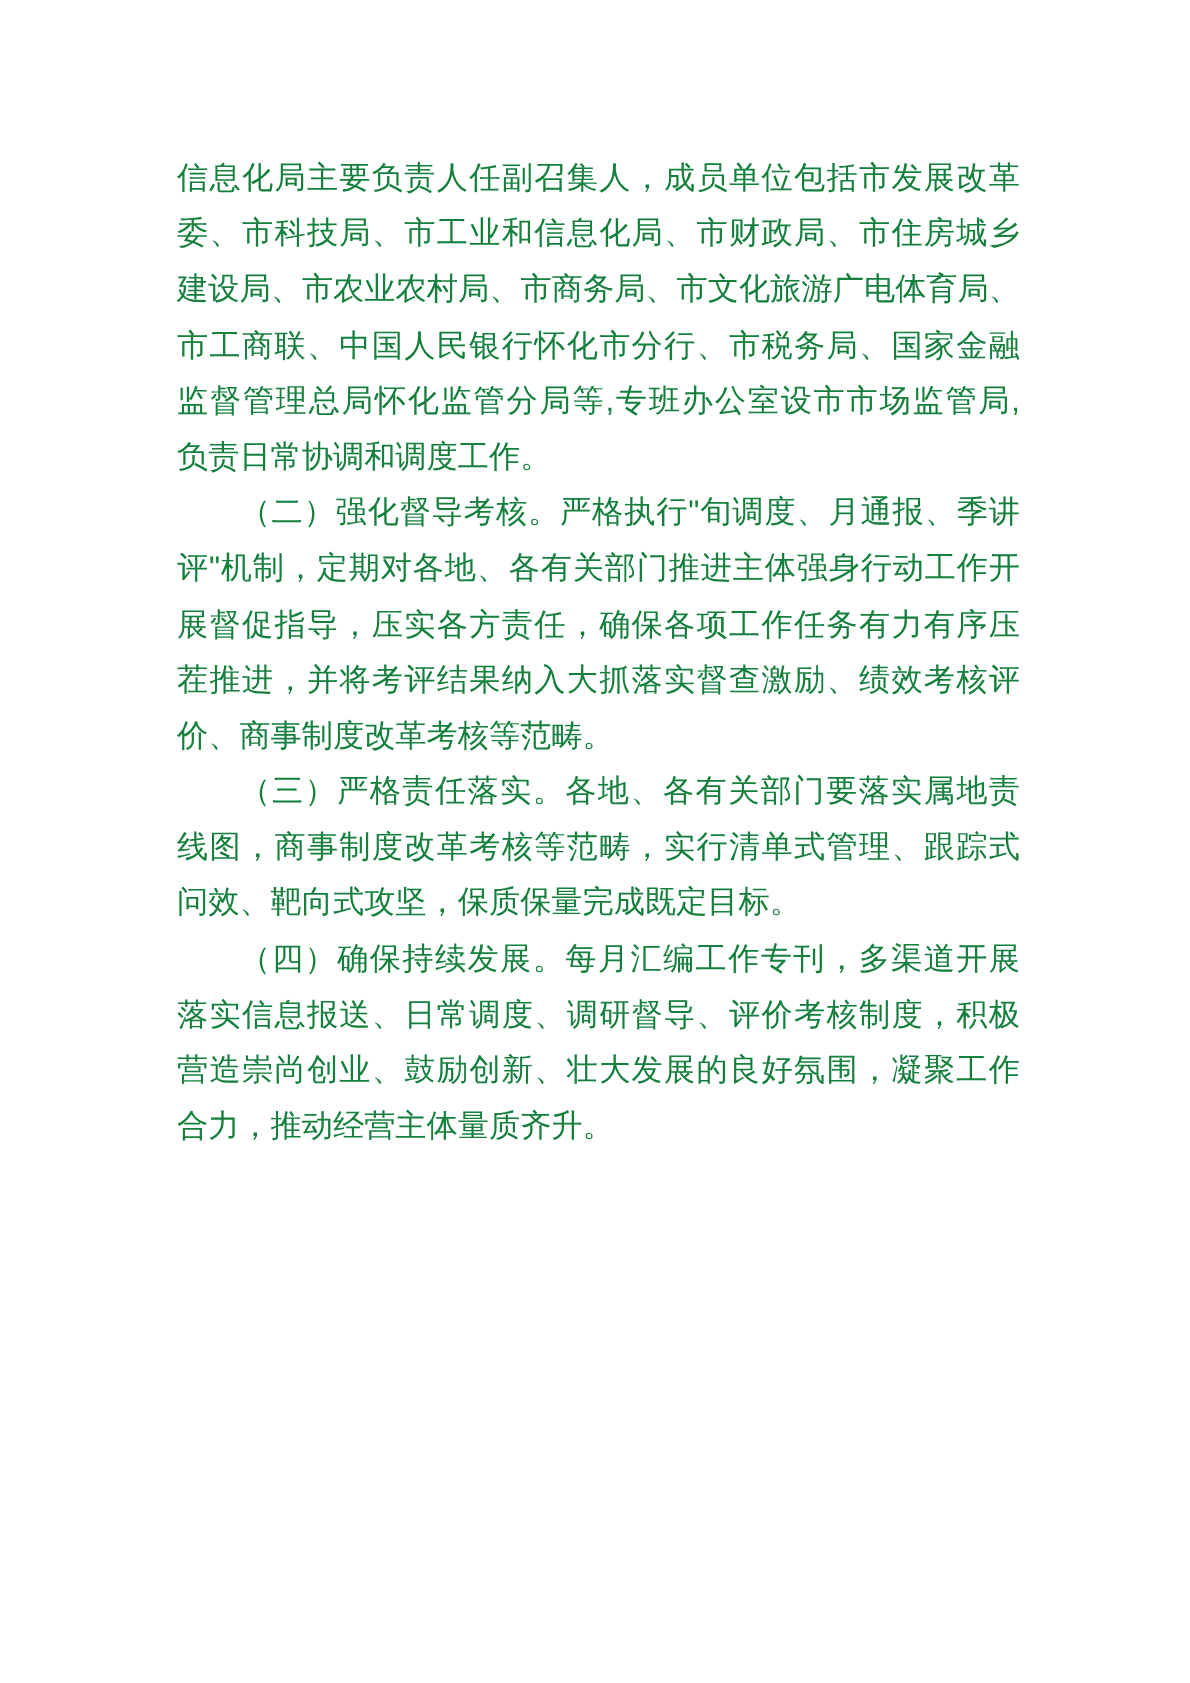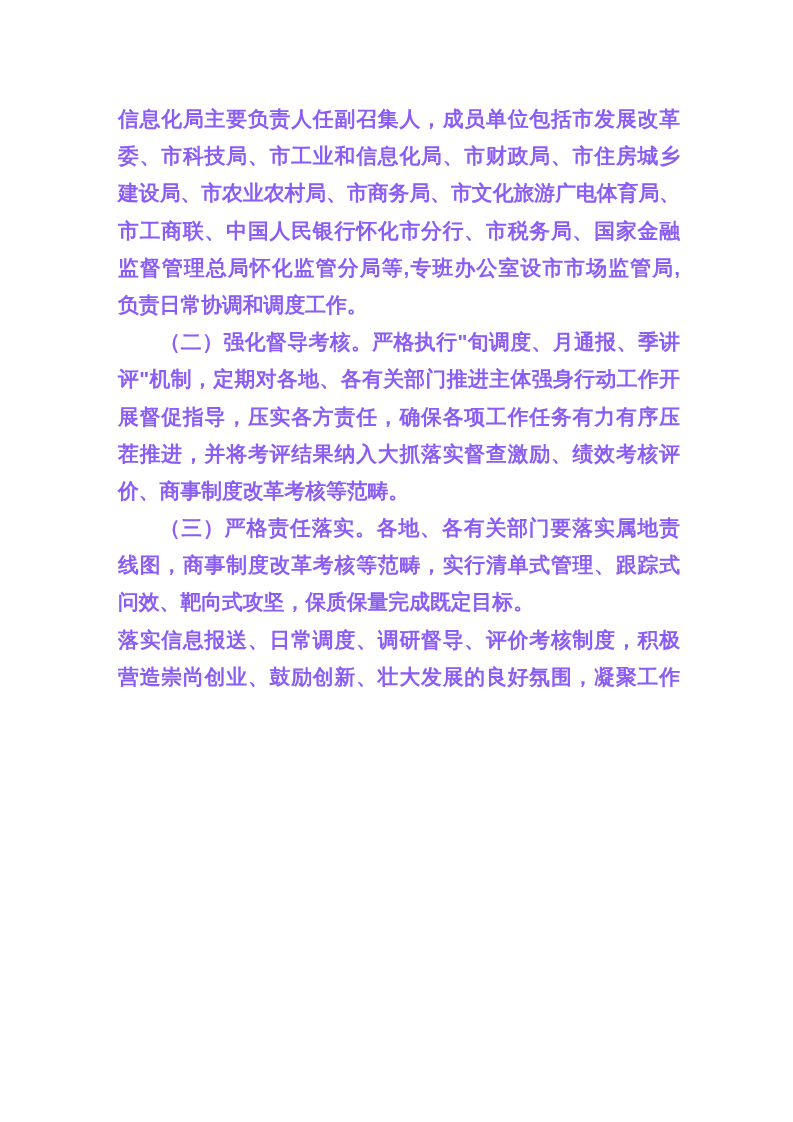--- a/index.html
+++ b/index.html
@@ -17,24 +17,24 @@
     height: 1122px;
     background: #ffffff;
     overflow: hidden;
     font-family: "Liberation Sans", sans-serif;
   }
   .text-block {
     position: absolute;
     left: 118px;
     top: 100px;
     width: 562px;
-    color: #8b5cf6;
+    color: #15803d;
     font-size: 20.8px;
     line-height: 37.2px;
-    font-weight: 700;
+    font-weight: 400;
   }
   .paragraph {
     margin: 0;
     padding: 0;
   }
   .line {
     height: 37.2px;
     text-align: justify;
     text-align-last: justify;
     -moz-text-align-last: justify;
@@ -67,17 +67,19 @@
         <div class="line">展督促指导，压实各方责任，确保各项工作任务有力有序压</div>
         <div class="line">茬推进，并将考评结果纳入大抓落实督查激励、绩效考核评</div>
         <div class="line para-end">价、商事制度改革考核等范畴。</div>
       </div>
       <div class="paragraph">
         <div class="line first-indent">（三）严格责任落实。各地、各有关部门要落实属地责</div>
         <div class="line">线图，商事制度改革考核等范畴，实行清单式管理、跟踪式</div>
         <div class="line para-end">问效、靶向式攻坚，保质保量完成既定目标。</div>
       </div>
       <div class="paragraph">
+        <div class="line first-indent">（四）确保持续发展。每月汇编工作专刊，多渠道开展</div>
         <div class="line">落实信息报送、日常调度、调研督导、评价考核制度，积极</div>
         <div class="line">营造崇尚创业、鼓励创新、壮大发展的良好氛围，凝聚工作</div>
+        <div class="line para-end">合力，推动经营主体量质齐升。</div>
       </div>
     </div>
 </div>
 
 </body></html>

